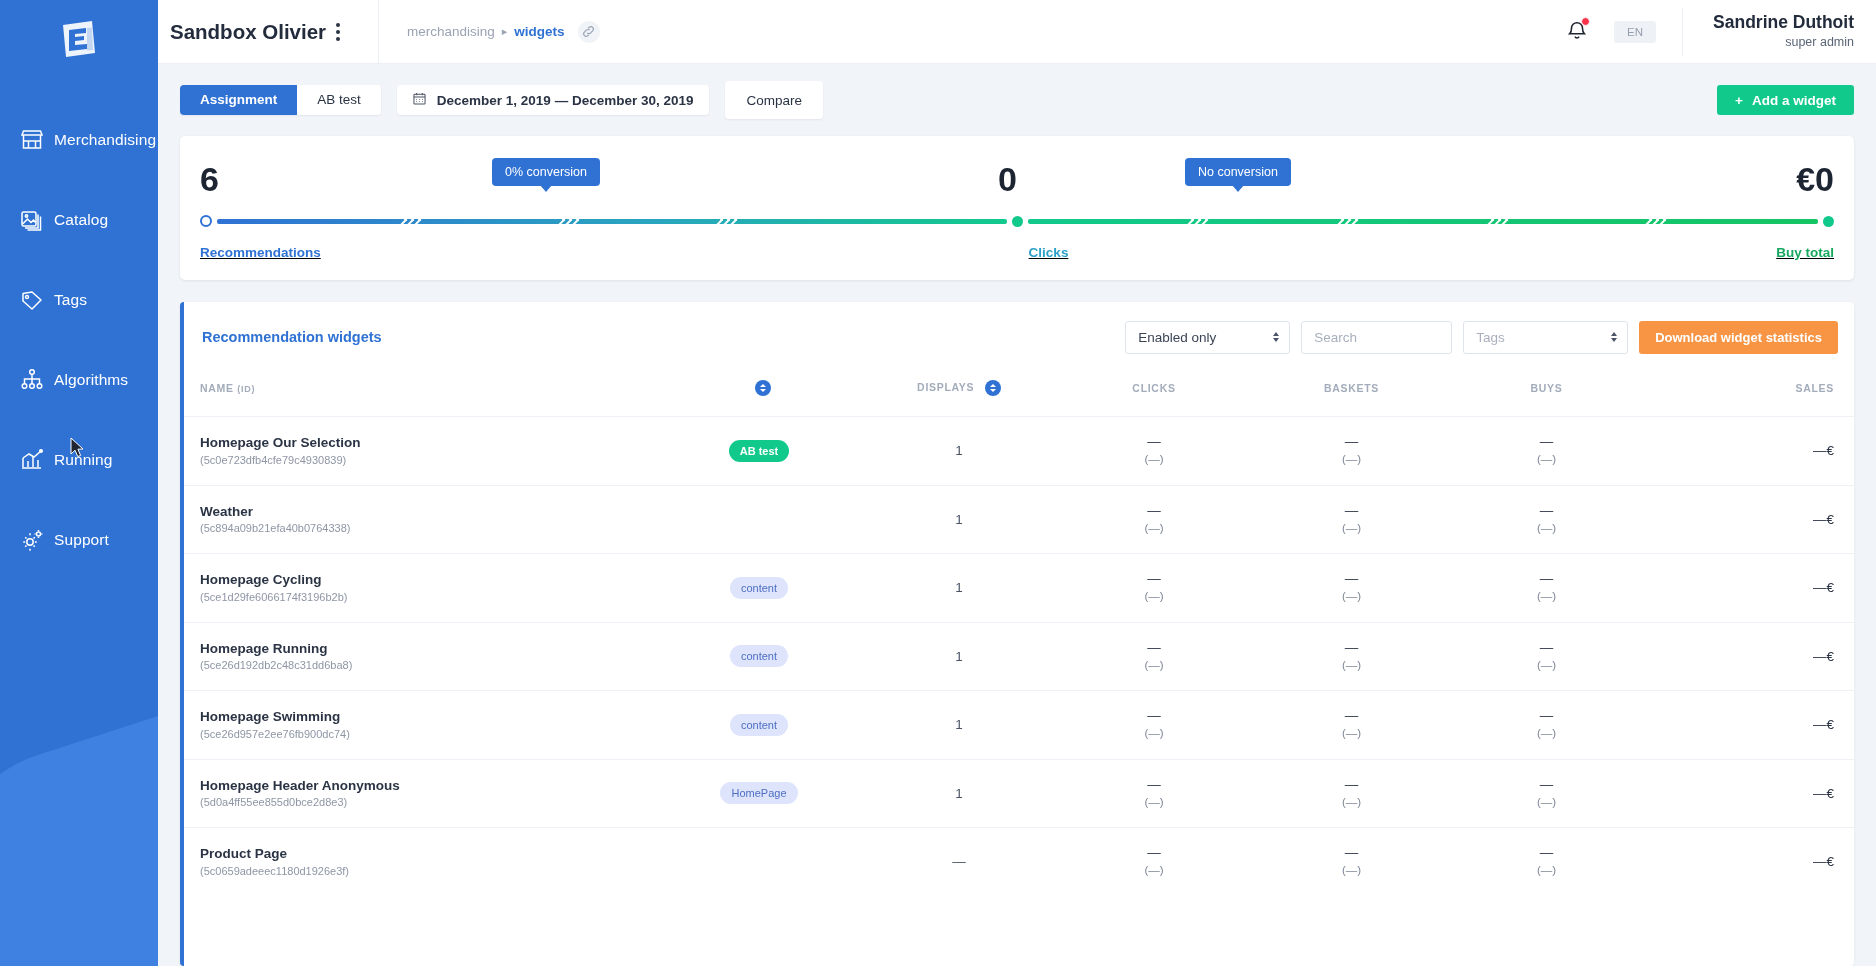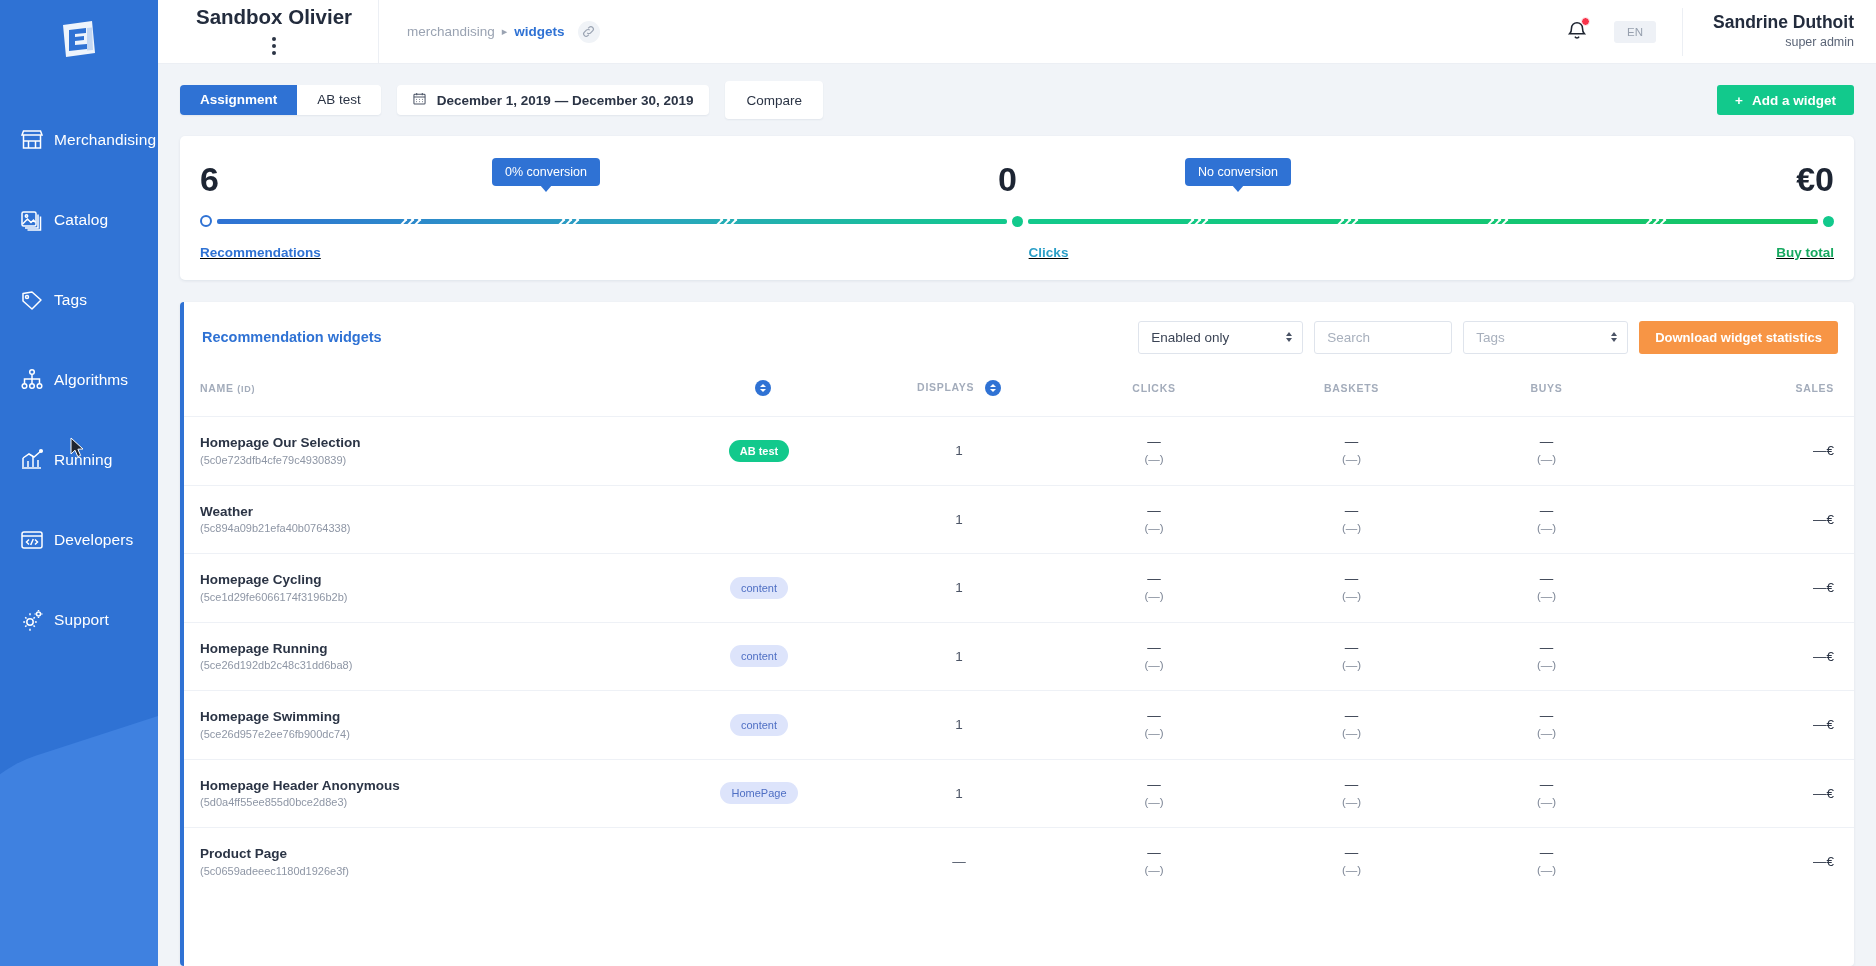--- a/index.html
+++ b/index.html
@@ -57,21 +57,21 @@
   
   .main { flex: 1 1 auto; height: 966px; display: flex; flex-direction: column; background:#f1f4f8;}
 
   
   .topbar {
     height: 64px; background: #ffffff; display: flex; align-items: center;
     border-bottom: 1px solid #eceff4;
   }
   .tb-title-wrap {
     display: flex; align-items: center; gap: 4px;
-    padding-left: 12px; width: 220px; flex-direction: column;
+    padding-left: 12px; width: 220px;
   }
   .tb-title { font-size: 20.5px; font-weight: bold; color: #232c3d; white-space: nowrap;}
   .kebab { display:flex; flex-direction:column; gap:3px; cursor:pointer; padding: 4px 6px;}
   .kebab i { width:4px; height:4px; border-radius:50%; background:#2b3445; display:block;}
   .tb-sep { width:1px; height:64px; background:#eceff4; }
   .breadcrumb {
     display:flex; align-items:center; gap:7px;
     padding-left: 28px; font-size: 13.5px;
   }
   .bc-parent { color:#9aa3b2; }
@@ -172,21 +172,21 @@
     display:flex; align-items:center; height:70px; padding:0 16px 0 18px;
   }
   .panel-title { font-size:14.5px; font-weight:bold; color:#2f72d4; }
   .panel-controls { margin-left:auto; display:flex; align-items:center; gap:11px; }
   .ctl {
     height:33px; border:1px solid #dfe4ec; border-radius:3px; background:#fff;
     font-size:13.5px; color:#3b4455; display:flex; align-items:center;
     padding:0 12px; position:relative;
   }
   .ctl.select { width:165px; cursor:pointer; }
-  .ctl.search { width:138px; }
+  .ctl.search { width:151px; }
   .ctl.tags { width:165px; cursor:pointer; }
   .ctl .ph { color:#a8b0bd; }
   .updown { position:absolute; right:10px; display:flex; flex-direction:column; gap:2px; }
   .updown i {
     width:0;height:0;border-left:3.5px solid transparent;border-right:3.5px solid transparent;
   }
   .updown i.up { border-bottom:4.5px solid #4a5365; }
   .updown i.dn { border-top:4.5px solid #4a5365; }
   .btn-dl {
     background:#f79545; color:#fff; font-weight:bold; font-size:13px;
@@ -300,30 +300,20 @@
           <svg width="26" height="26" viewBox="0 0 26 26" fill="none" stroke="#fff" stroke-width="1.5">
             <path d="M4 20 V11 M9 20 V14 M14 20 V9 M19 20 V13"></path>
             <path d="M3 21 H22"></path>
             <path d="M4 11 L10 7 L15 10 L22 4"></path>
             <circle cx="22" cy="4" r="1.3" fill="#fff"></circle>
           </svg>
         </span>
         <span class="nav-label">Running</span>
       </div>
 
-      <div class="nav-item">
-        <span class="nav-ico">
-          <svg width="26" height="26" viewBox="0 0 26 26" fill="none" stroke="#fff" stroke-width="1.5">
-            <rect x="3" y="5" width="20" height="16" rx="2"></rect>
-            <path d="M3 9 H23"></path>
-            <path d="M10 12.5 L7.5 15 L10 17.5 M16 12.5 L18.5 15 L16 17.5 M14.3 12 L11.7 18"></path>
-          </svg>
-        </span>
-        <span class="nav-label">Developers</span>
-      </div>
 
       <div class="nav-item">
         <span class="nav-ico">
           <svg width="26" height="26" viewBox="0 0 26 26" fill="none" stroke="#fff" stroke-width="1.5">
             <circle cx="11" cy="15" r="3.2"></circle>
             <path d="M11 8.2 V6.3 M11 23.7 V21.8 M4.2 15 H6.1 M15.9 15 H17.8 M6.2 10.2 L7.5 11.5 M14.5 18.5 L15.8 19.8 M6.2 19.8 L7.5 18.5 M14.5 11.5 L15.8 10.2"></path>
             <circle cx="19.5" cy="7" r="2"></circle>
             <path d="M19.5 3 V4 M19.5 10 V11 M15.6 7 H16.6 M22.4 7 H23.4"></path>
           </svg>
         </span>

